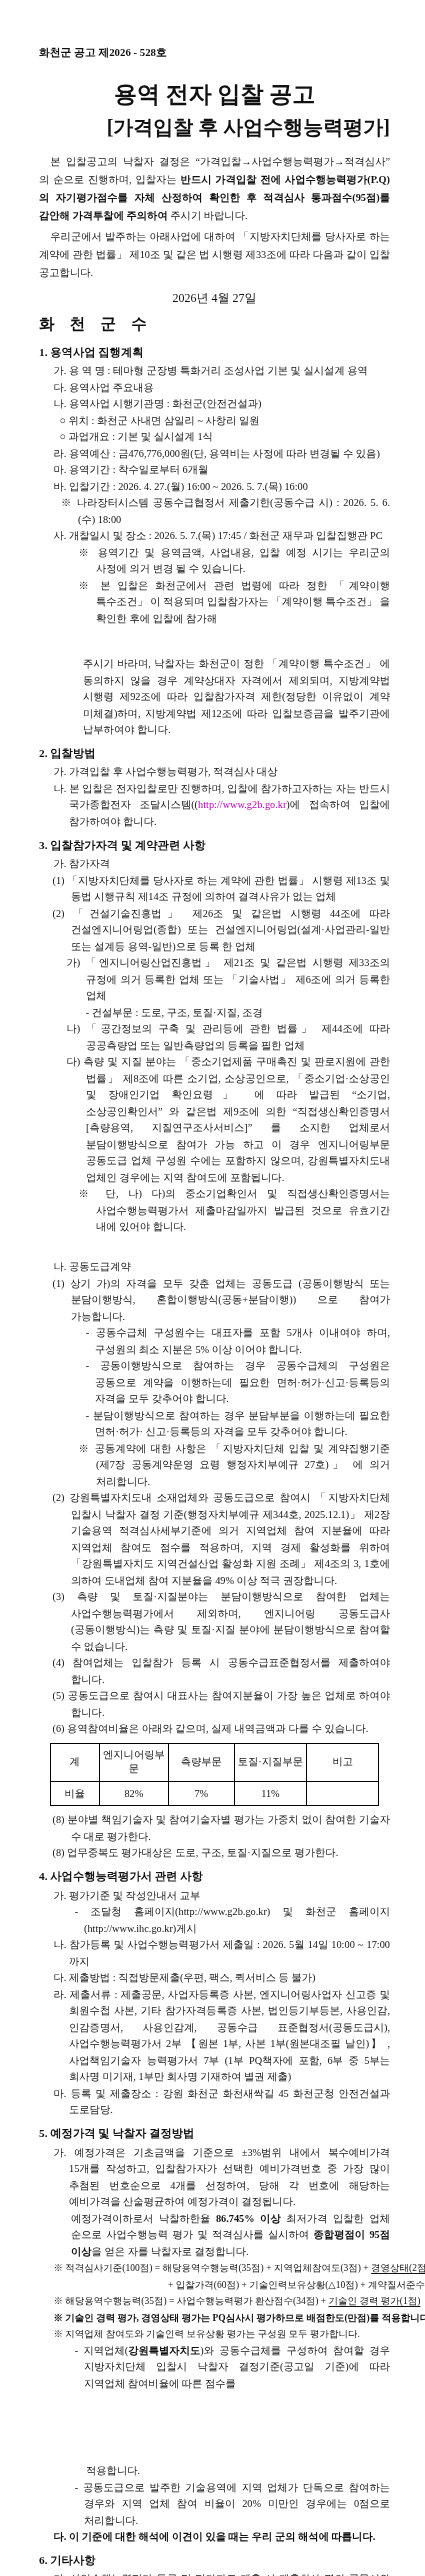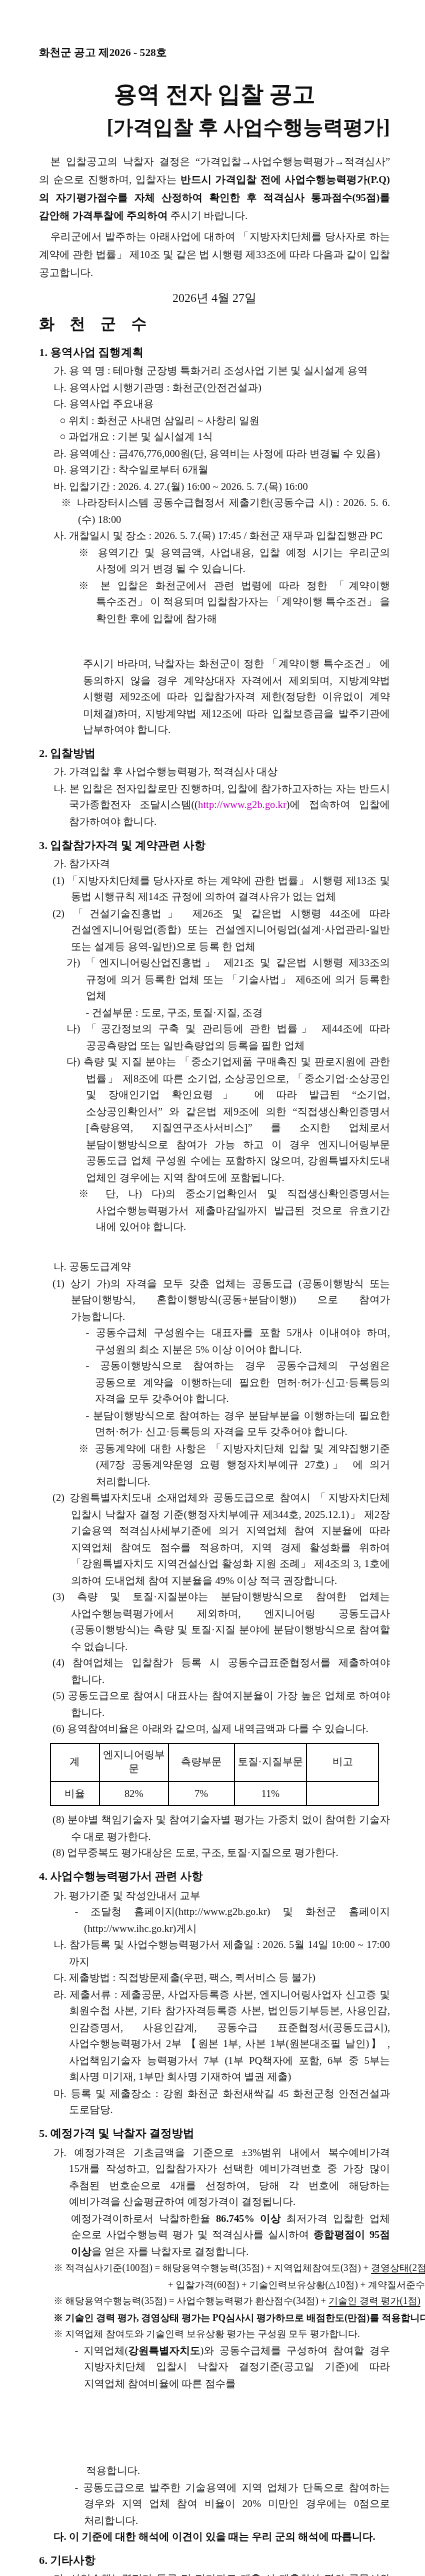--- a/index.html
+++ b/index.html
@@ -53,22 +53,22 @@
     <div class="page pg1">
       <p class="ln c-notice"><span>화천군 공고 제2026 - 528호</span></p>
       <p class="ln c-title"><span>용역 전자 입찰 공고</span></p>
       <p class="ln c-subtitle"><span>[가격입찰 후 사업수행능력평가]</span></p>
       <p class="ln c-intro"><span>본 입찰공고의 낙찰자 결정은 “가격입찰→사업수행능력평가→적격심사” 의 순으로 진행하며, 입찰자는 </span><span class="bold">반드시 가격입찰 전에 사업수행능력평가(P.Q)의 자기평가점수를 자체 산정하여 확인한 후 적격심사 통과점수(95점)를 감안해 가격투찰에 주의하여</span><span> 주시기 바랍니다.</span></p>
       <p class="ln c-intro"><span>우리군에서 발주하는 아래사업에 대하여 「지방자치단체를 당사자로 하는 계약에 관한 법률」 제10조 및 같은 법 시행령 제33조에 따라 다음과 같이 입찰 공고합니다.</span></p>
       <p class="ln c-date"><span>2026년 4월 27일</span></p>
       <p class="ln c-signer"><span>화 천 군 수</span></p>
       <p class="ln c-sec"><span>1. 용역사업 집행계획</span></p>
       <p class="ln c-ga"><span>가. 용 역 명 : 테마형 군장병 특화거리 조성사업 기본 및 실시설계 용역</span></p>
+      <p class="ln c-ga"><span>다. 용역사업 주요내용</span></p>
       <p class="ln c-ga"><span>나. 용역사업 시행기관명 : 화천군(안전건설과)</span></p>
-      <p class="ln c-ga"><span>다. 용역사업 주요내용</span></p>
       <p class="ln c-circ"><span>○ 위치 : 화천군 사내면 삼일리 ~ 사창리 일원</span></p>
       <p class="ln c-circ"><span>○ 과업개요 : 기본 및 실시설계 1식</span></p>
       <p class="ln c-ga"><span>라. 용역예산 : 금476,776,000원(단, 용역비는 사정에 따라 변경될 수 있음)</span></p>
       <p class="ln c-ga"><span>마. 용역기간 : 착수일로부터 6개월</span></p>
       <p class="ln c-ga"><span>바. 입찰기간 : 2026. 4. 27.(월) 16:00 ~ 2026. 5. 7.(목) 16:00</span></p>
       <p class="ln c-note1"><span>※ 나라장터시스템 공동수급협정서 제출기한(공동수급 시) : 2026. 5. 6.(수) 18:00</span></p>
       <p class="ln c-ga"><span>사. 개찰일시 및 장소 : 2026. 5. 7.(목) 17:45 / 화천군 재무과 입찰집행관 PC</span></p>
       <p class="ln c-note2"><span>※ 용역기간 및 용역금액, 사업내용, 입찰 예정 시기는 우리군의 사정에 의거 변경 될 수 있습니다.</span></p>
       <p class="ln c-note2"><span>※ 본 입찰은 화천군에서 관련 법령에 따라 정한 「계약이행 특수조건」 이 적용되며 입찰참가자는 「계약이행 특수조건」 을 확인한 후에 입찰에 참가해</span></p>
     </div>

